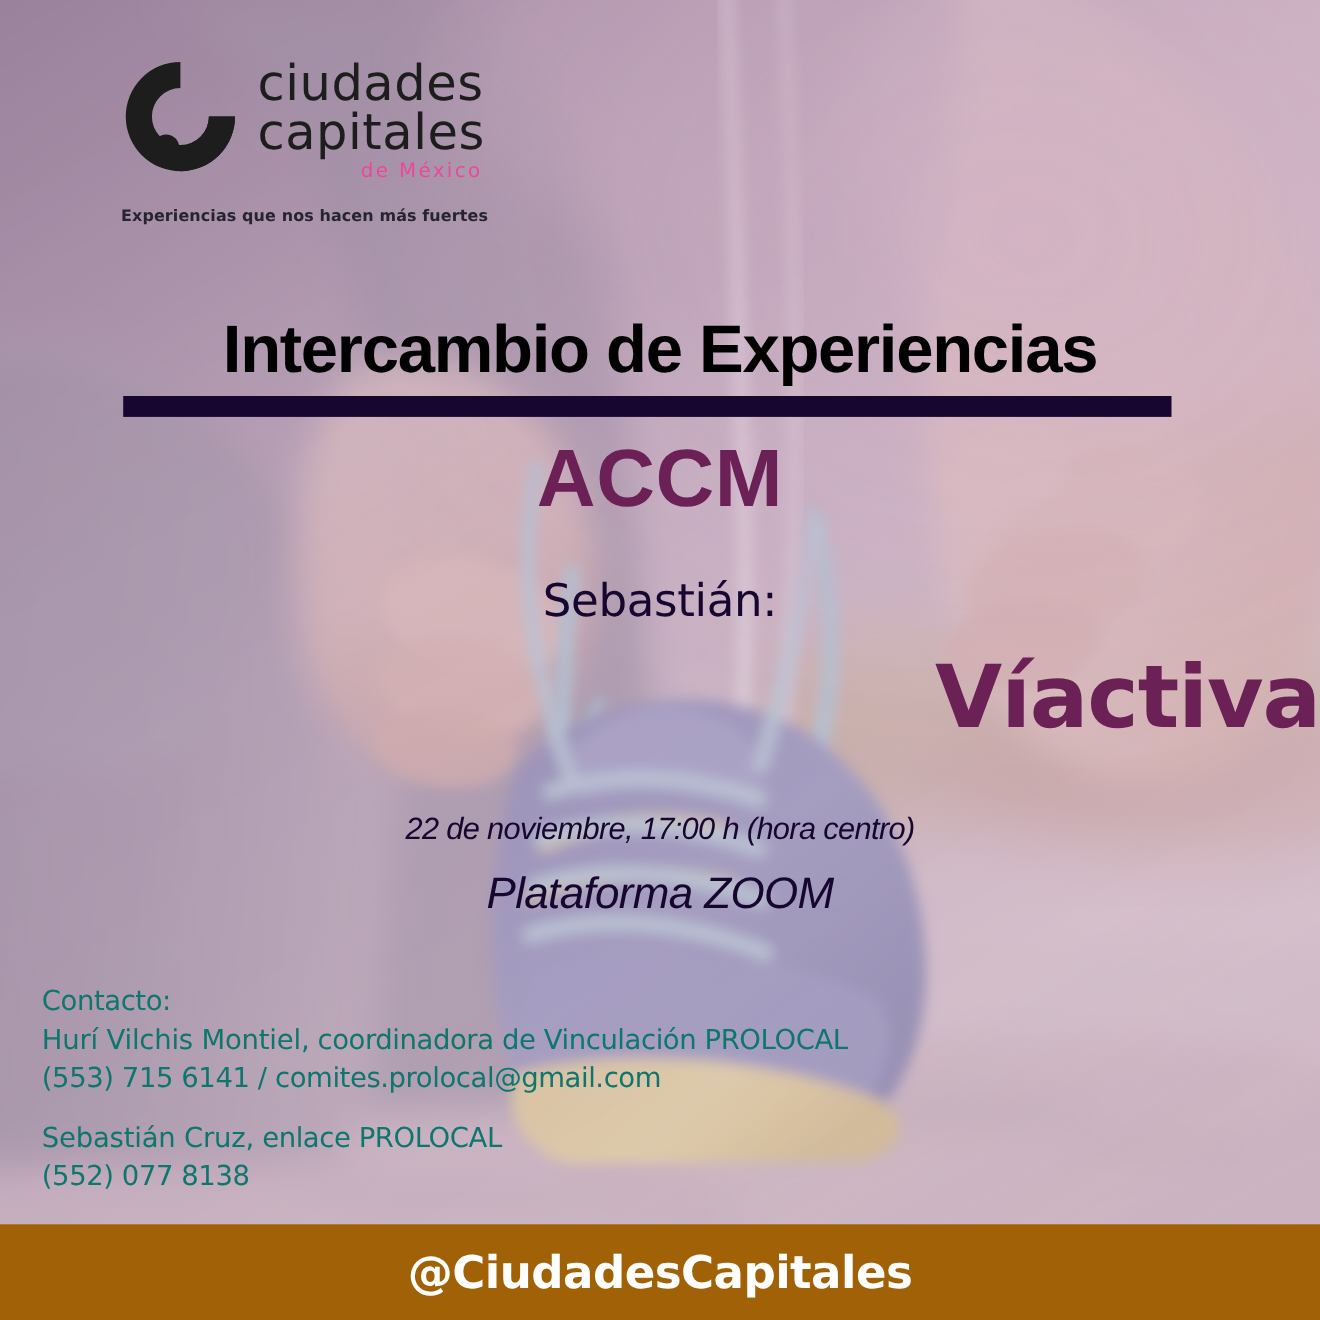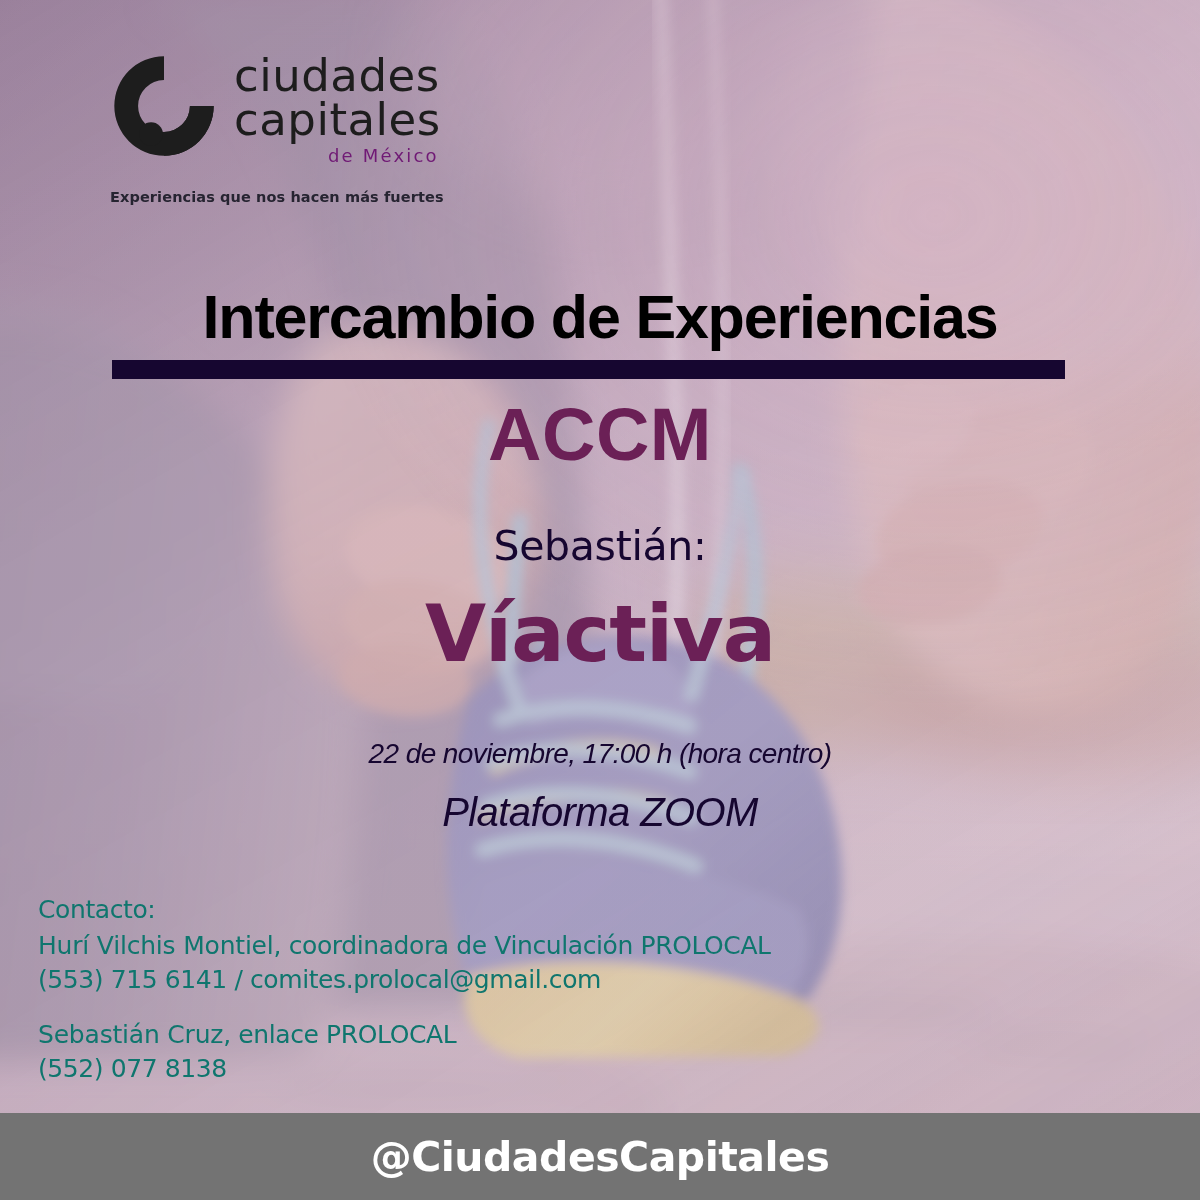--- a/index.html
+++ b/index.html
@@ -66,21 +66,21 @@
     letter-spacing: 0.5px;
     line-height: 0.98;
     color: #1d1d1d;
   }
   #logo-sub {
     display: block;
     text-align: right;
     font-family: "DejaVu Sans", sans-serif;
     font-size: 18px;
     letter-spacing: 2.2px;
-    color: #701a75;
+    color: #ec4899;
     margin-top: 3px;
     padding-right: 2px;
   }
   #tagline {
     margin-top: 23px;
     font-family: "DejaVu Sans", sans-serif;
     font-size: 14.5px;
     font-weight: 700;
     letter-spacing: 0.1px;
     color: #262431;
@@ -133,21 +133,21 @@
     font-size: 41px;
     letter-spacing: -0.3px;
     color: #160630;
   }
 
   #tematica-value {
     position: absolute;
     left: 0;
     right: 0;
     top: 588px;
-    text-align: center;
+    text-align: right;
     font-family: "DejaVu Sans", sans-serif;
     font-weight: 700;
     font-size: 79px;
     letter-spacing: -1px;
     color: #6B2056;
   }
 
   
   #datetime {
     position: absolute;
@@ -196,21 +196,21 @@
   .c-name { font-weight: 400; letter-spacing: -0.2px; }
   .c-spacer { height: 22px; }
 
   
   #footer-bar {
     position: absolute;
     left: 0;
     right: 0;
     bottom: 0;
     height: 87px;
-    background: #737373;
+    background: #a16207;
     display: flex;
     align-items: center;
     justify-content: center;
   }
   #footer-handle {
     font-family: "DejaVu Sans", sans-serif;
     font-weight: 700;
     font-size: 41px;
     letter-spacing: -0.5px;
     color: #ffffff;

